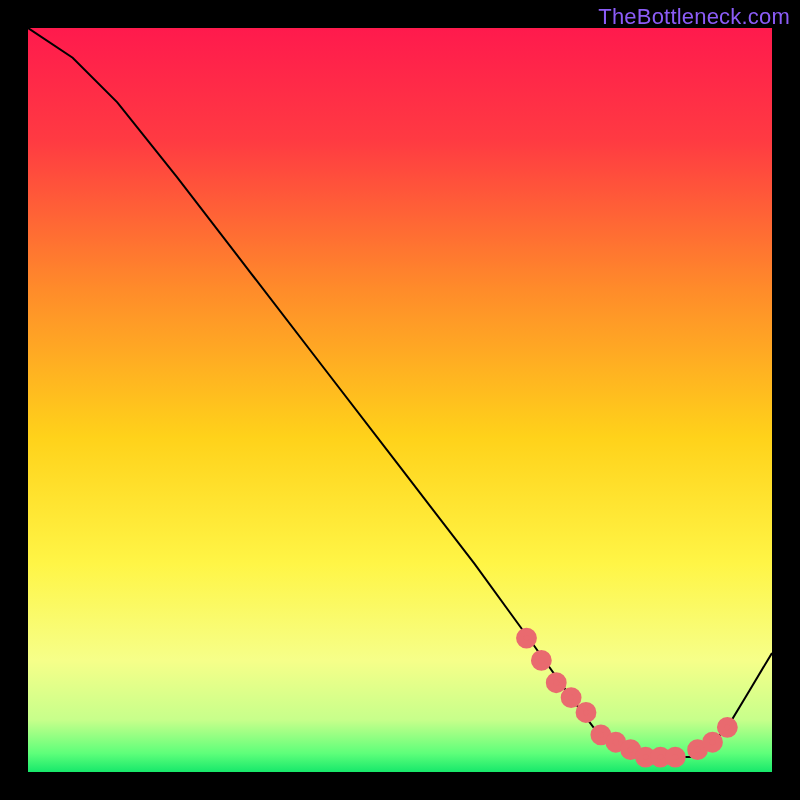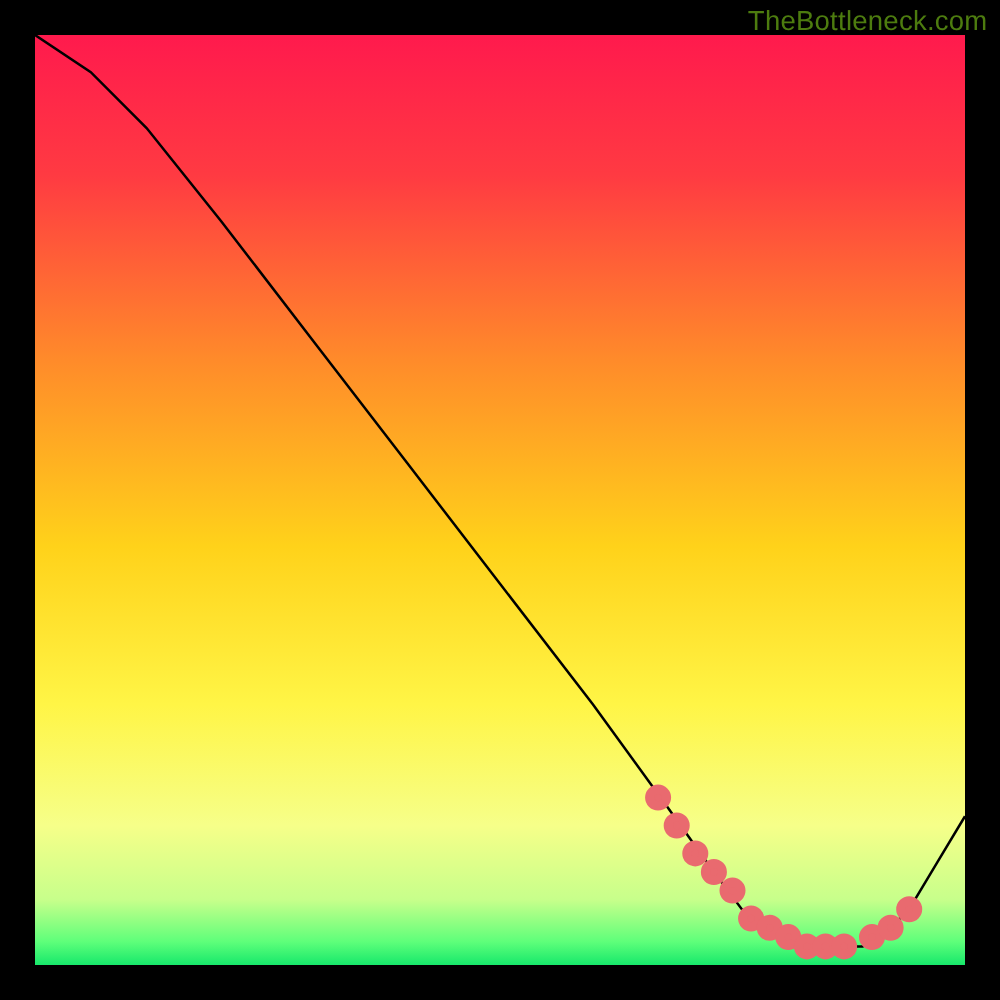--- a/index.html
+++ b/index.html
@@ -14,21 +14,21 @@
   .frame {
     position: relative;
     width: 800px;
     height: 800px;
     background: #000;
   }
   .watermark {
     position: absolute;
     top: 4px;
     right: 10px;
-    color: #4d7c0f;
+    color: #8b5cf6;
     font-size: 22px;
     font-weight: 500;
     letter-spacing: 0.2px;
     z-index: 10;
   }
   svg.chart {
     position: absolute;
     top: 28px;
     left: 28px;
     width: 744px;

